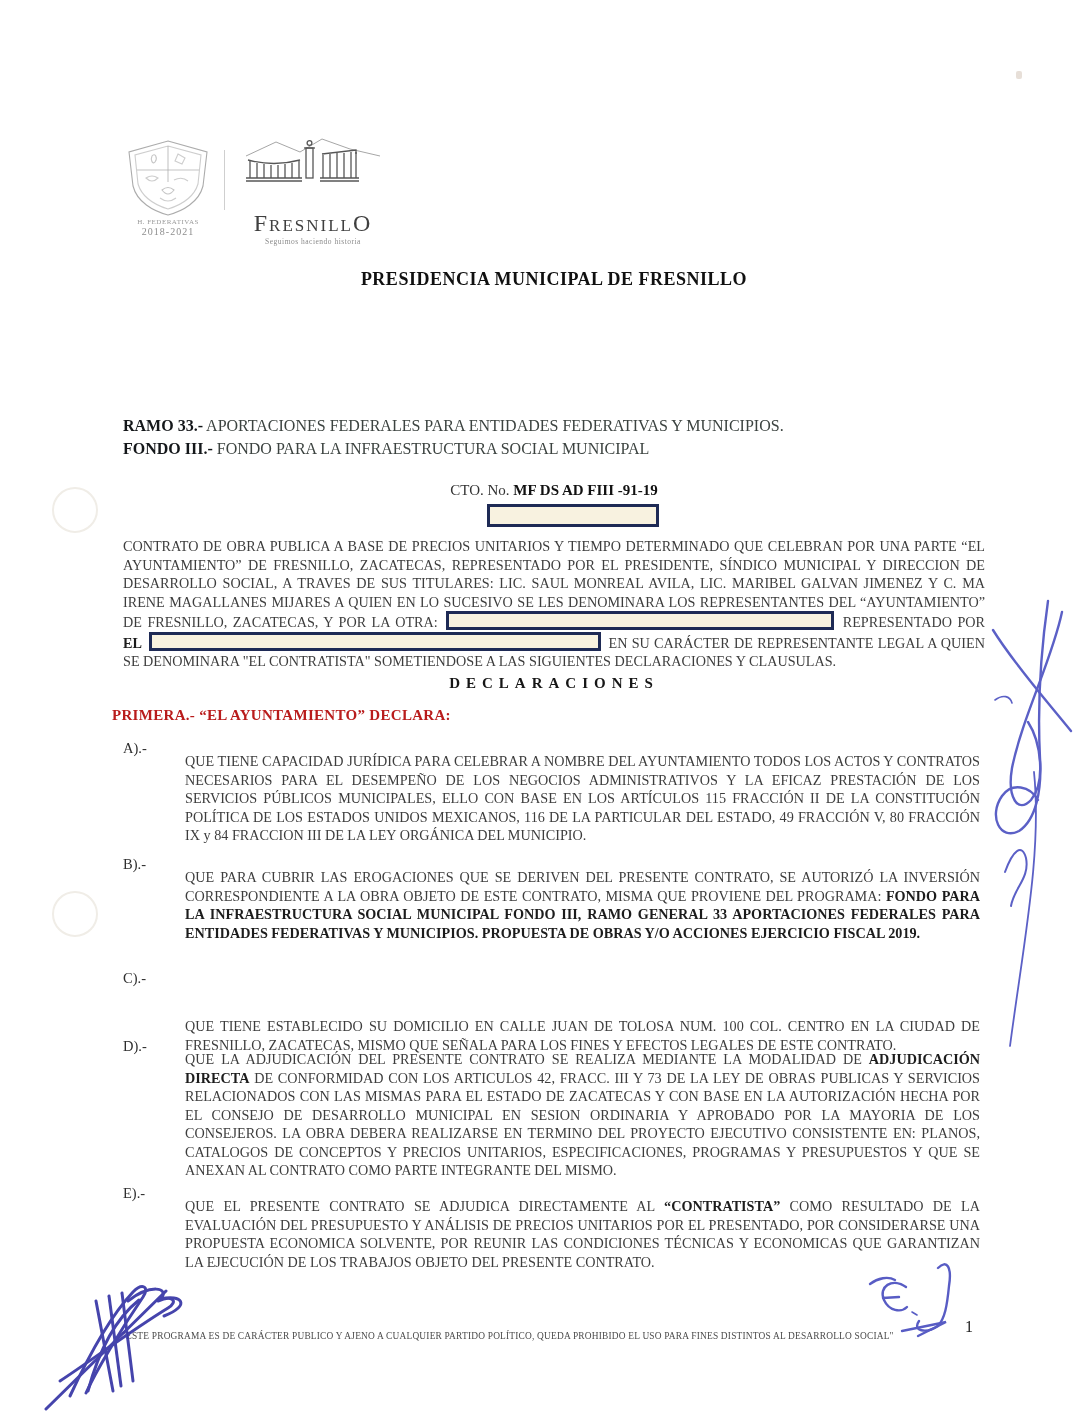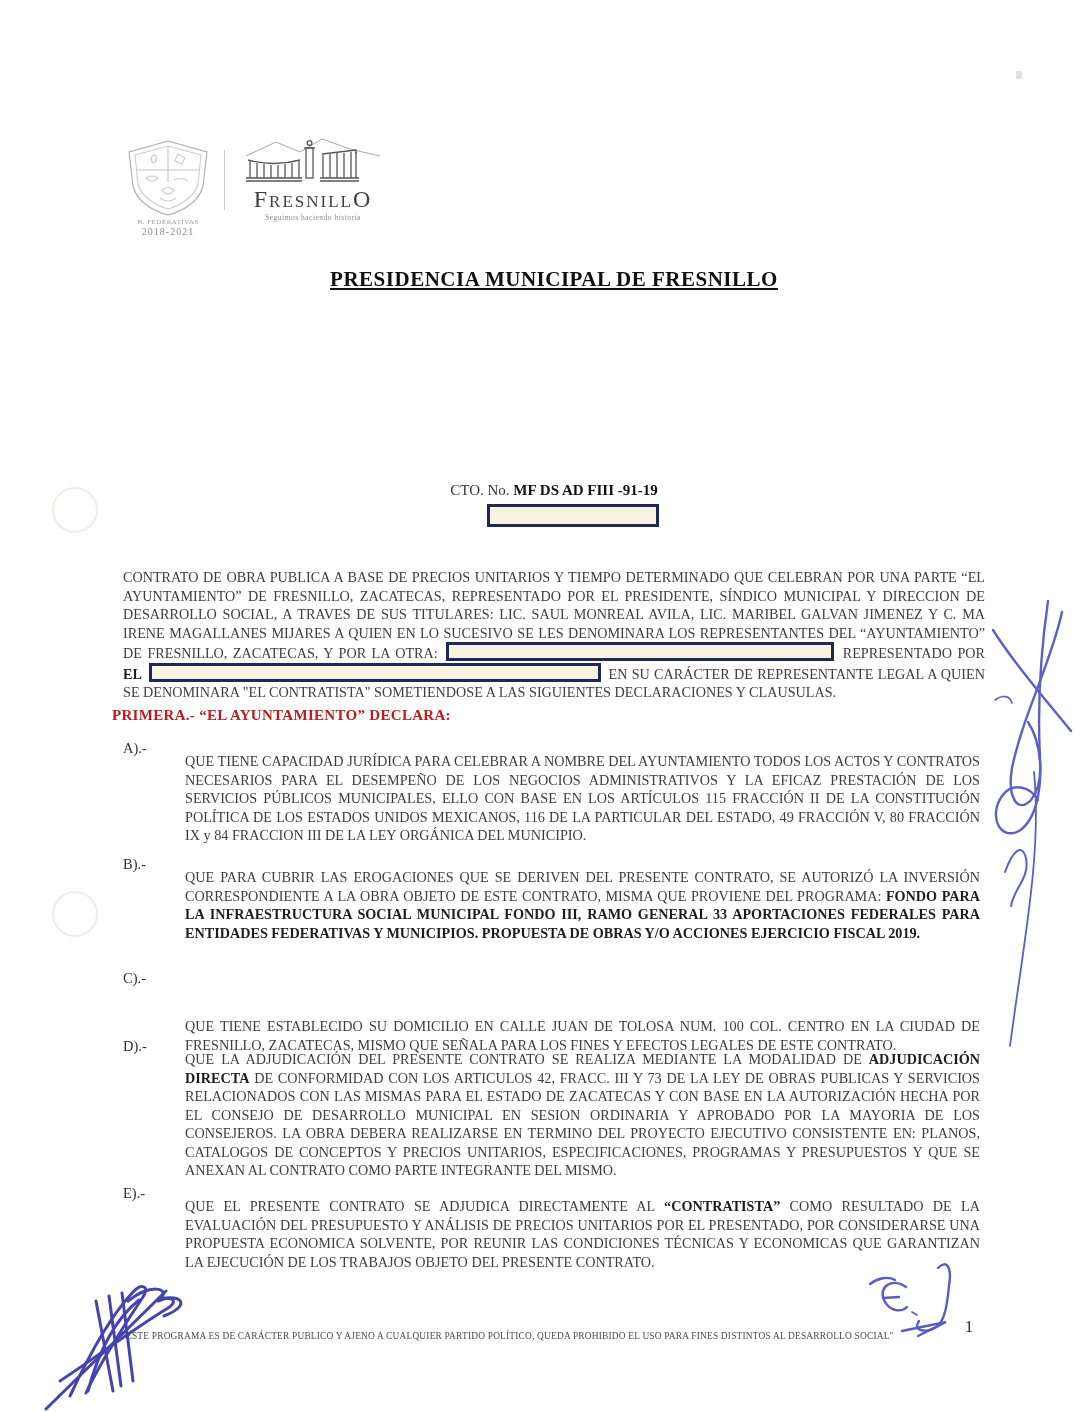--- a/index.html
+++ b/index.html
@@ -6,33 +6,33 @@
   .page{
     position:relative;width:1090px;height:1412px;margin:0 auto;background:#ffffff;
     font-family:"Liberation Serif","DejaVu Serif",serif;color:#3d3d3d;overflow:hidden;
   }
   .abs{position:absolute;}
   .b{font-weight:bold;color:#1c1c1c;}
   
   .crest-caption{font-size:7px;color:#9b9b9b;text-align:center;letter-spacing:.5px;}
   .crest-caption2{font-size:10px;color:#8d8d8d;text-align:center;letter-spacing:1px;}
   .logo-divider{width:1px;background:#cfcfcf;}
-  .wordmark{color:#3f3f3f;text-align:center;letter-spacing:2px;font-size:17px;}
+  .wordmark{color:#3f3f3f;text-align:center;letter-spacing:2px;font-size:17px;margin-top:24px;}
   .wordmark .big{font-size:24px;}
   .tagline{font-size:7.5px;color:#8a8a8a;text-align:center;letter-spacing:.5px;}
   
-  .title{left:123px;width:862px;text-align:center;font-size:21px;font-weight:bold;color:#101010;line-height:30px;letter-spacing:.5px;text-decoration:underline;}
+  .title{left:123px;width:862px;text-align:center;font-size:18px;font-weight:bold;color:#101010;line-height:30px;letter-spacing:.5px;}
   .subtitle{left:123px;width:862px;text-align:center;font-size:16.5px;font-weight:bold;color:#151515;letter-spacing:.3px;}
   .ramo{left:123px;width:880px;font-size:16px;line-height:23px;color:#3c4340;}
   .ramo .lbl{font-weight:bold;color:#14171a;}
   .cto{left:123px;width:862px;text-align:center;font-size:15px;color:#333;}
   .cto .val{font-weight:bold;color:#111;}
   
   .para{font-size:14.2px;line-height:18.5px;text-align:justify;color:#3d3d3d;}
-  .intro{left:123px;top:568px;width:862px;}
+  .intro{left:123px;top:537px;width:862px;}
   .decl-heading{left:123px;width:862px;text-align:center;font-weight:bold;color:#161616;font-size:15px;letter-spacing:6px;}
   .primera{left:112px;width:862px;font-weight:bold;color:#b91c1c;font-size:15px;letter-spacing:.3px;}
   .item-label{left:123px;font-size:14.5px;color:#2e2e2e;}
   .item-text{left:185px;width:795px;}
   
   .redact{background:#f8f2e0;border:3px solid #1e2a55;box-sizing:border-box;}
   .redact.inline{display:inline-block;height:19px;vertical-align:text-bottom;margin:0 3px;}
   
   .disclaimer{left:122px;top:1331px;font-size:9.4px;color:#4a4a4a;white-space:nowrap;letter-spacing:.2px;}
   .page-num{left:965px;top:1318px;font-size:16px;color:#222;}
@@ -98,32 +98,37 @@
     </svg>
     <div class="wordmark"><span class="big">F</span><span>RESNILL</span><span class="big">O</span></div>
     <div class="tagline">Seguimos haciendo historia</div>
   </div>
 
   <div class="abs title" style="top:264px;">
     <div>PRESIDENCIA MUNICIPAL DE FRESNILLO</div>
   </div>
 
 
+  <div class="abs ramo" style="top:414px;">
+    <div><span class="lbl">RAMO 33.-</span><span> APORTACIONES FEDERALES PARA ENTIDADES FEDERATIVAS Y MUNICIPIOS.</span></div>
+    <div><span class="lbl">FONDO III.-</span><span> FONDO PARA LA INFRAESTRUCTURA SOCIAL MUNICIPAL</span></div>
+  </div>
 
   <div class="abs cto" style="top:482px;"><span>CTO. No. </span><span class="val">MF DS AD FIII -91-19</span></div>
   <div class="abs redact" style="left:487px;top:504px;width:172px;height:23px;"></div>
 
   <div class="abs para intro">
     <span>CONTRATO  DE OBRA PUBLICA A BASE DE PRECIOS UNITARIOS Y TIEMPO  DETERMINADO  QUE CELEBRAN  POR  UNA PARTE “EL AYUNTAMIENTO”  DE FRESNILLO, ZACATECAS, REPRESENTADO POR EL PRESIDENTE,  SÍNDICO MUNICIPAL Y DIRECCION DE DESARROLLO SOCIAL, A TRAVES DE SUS TITULARES: LIC. SAUL MONREAL AVILA,  LIC. MARIBEL GALVAN JIMENEZ Y C. MA IRENE MAGALLANES MIJARES   A QUIEN EN LO SUCESIVO   SE   LES   DENOMINARA   LOS   REPRESENTANTES  DEL “AYUNTAMIENTO” DE  FRESNILLO,  ZACATECAS,  Y  POR  LA  OTRA:</span>
     <span class="redact inline" style="width:388px;"></span>
     <span>REPRESENTADO POR </span><span class="b">EL</span>
     <span class="redact inline" style="width:452px;"></span>
     <span>EN SU CARÁCTER DE REPRESENTANTE LEGAL A   QUIEN SE DENOMINARA  "EL CONTRATISTA"  SOMETIENDOSE  A  LAS   SIGUIENTES DECLARACIONES Y CLAUSULAS.</span>
   </div>
 
+  <div class="abs decl-heading" style="top:675px;">DECLARACIONES</div>
   <div class="abs primera" style="top:707px;">PRIMERA.- “EL AYUNTAMIENTO” DECLARA:</div>
 
   <div class="abs item-label" style="top:740px;">A).-</div>
   <div class="abs para item-text" style="top:752px;"><span>QUE TIENE CAPACIDAD JURÍDICA PARA CELEBRAR A NOMBRE DEL AYUNTAMIENTO TODOS LOS ACTOS Y CONTRATOS NECESARIOS PARA EL DESEMPEÑO DE LOS NEGOCIOS ADMINISTRATIVOS Y LA EFICAZ PRESTACIÓN DE LOS SERVICIOS PÚBLICOS MUNICIPALES, ELLO CON BASE EN LOS ARTÍCULOS 115 FRACCIÓN II DE LA CONSTITUCIÓN POLÍTICA DE LOS ESTADOS UNIDOS MEXICANOS, 116 DE LA PARTICULAR DEL ESTADO, 49 FRACCIÓN V, 80 FRACCIÓN IX y 84 FRACCION III DE LA LEY ORGÁNICA DEL MUNICIPIO.</span><span class="b"></span><span></span></div>
 
   <div class="abs item-label" style="top:856px;">B).-</div>
   <div class="abs para item-text" style="top:868px;"><span>QUE  PARA CUBRIR  LAS EROGACIONES QUE SE  DERIVEN DEL  PRESENTE  CONTRATO,   SE  AUTORIZÓ LA INVERSIÓN CORRESPONDIENTE A LA OBRA  OBJETO DE ESTE CONTRATO, MISMA QUE PROVIENE DEL PROGRAMA: </span><span class="b">FONDO PARA LA INFRAESTRUCTURA SOCIAL MUNICIPAL FONDO III, RAMO GENERAL 33 APORTACIONES FEDERALES PARA ENTIDADES FEDERATIVAS Y MUNICIPIOS. PROPUESTA DE OBRAS Y/O ACCIONES  EJERCICIO FISCAL 2019.</span><span></span></div>
 
   <div class="abs item-label" style="top:970px;">C).-</div>
   <div class="abs para item-text" style="top:983px;margin-top:34px;"><span>QUE TIENE  ESTABLECIDO SU DOMICILIO EN  CALLE JUAN DE TOLOSA NUM. 100 COL. CENTRO EN LA CIUDAD DE FRESNILLO, ZACATECAS, MISMO QUE SEÑALA PARA LOS FINES  Y  EFECTOS LEGALES DE  ESTE CONTRATO.</span><span class="b"></span><span></span></div>

